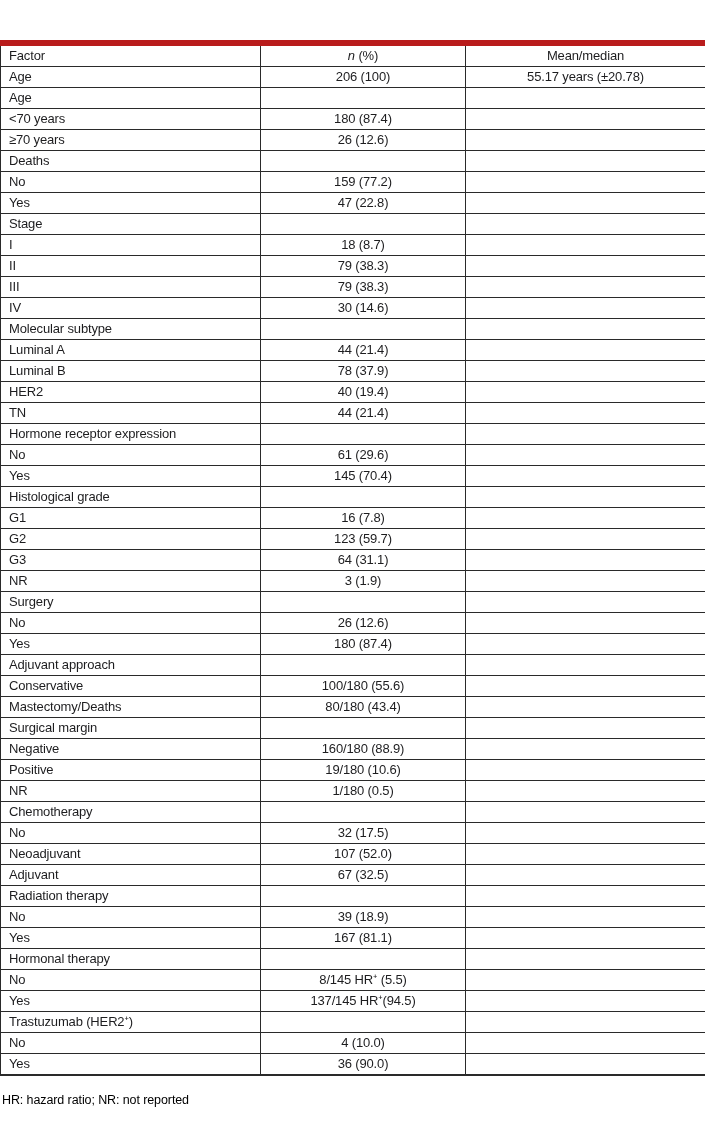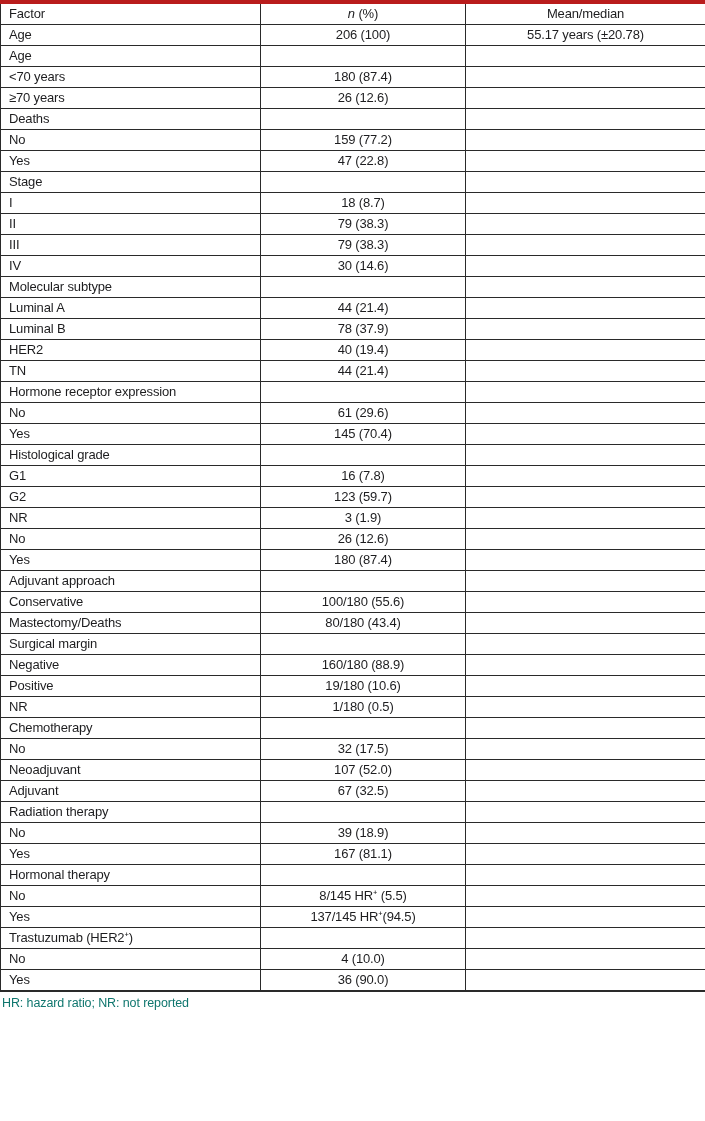--- a/index.html
+++ b/index.html
@@ -28,30 +28,30 @@
     height: 20px;
     padding: 0 8px;
     font-size: 13px;
     font-weight: 400;
     line-height: 20px;
     letter-spacing: -0.15px;
     white-space: nowrap;
     overflow: hidden;
     vertical-align: middle;
   }
-  table.factors { border-top: 4px solid #b91c1c; border-bottom: 2px solid #2a2a2a; }
+  table.factors { border-top: 6px solid #b91c1c; border-bottom: 2px solid #2a2a2a; margin-top: 40px; }
   th.head-center, td.center { text-align: center; }
   th.head-left, td.factor { text-align: left; }
   th i { font-style: italic; }
   .footnote {
     font-size: 12.5px;
     letter-spacing: -0.1px;
-    padding: 3px 2px 0 2px;
+    padding: 16px 2px 0 2px;
     line-height: 16px;
-    color: #0f766e;
+    color: #000000;
   }
 </style>
 </head>
 <body>
 
 <div class="page">
   <table class="factors">
     <colgroup>
       <col class="c1">
         <col class="c2">
@@ -174,22 +174,32 @@
           <td class="factor">G1</td>
           <td class="center">16 (7.8)</td>
           <td class="center"></td>
         </tr>
         <tr>
           <td class="factor">G2</td>
           <td class="center">123 (59.7)</td>
           <td class="center"></td>
         </tr>
         <tr>
+          <td class="factor">G3</td>
+          <td class="center">64 (31.1)</td>
+          <td class="center"></td>
+        </tr>
+        <tr>
           <td class="factor">NR</td>
           <td class="center">3 (1.9)</td>
+          <td class="center"></td>
+        </tr>
+        <tr>
+          <td class="factor">Surgery</td>
+          <td class="center"></td>
           <td class="center"></td>
         </tr>
         <tr>
           <td class="factor">No</td>
           <td class="center">26 (12.6)</td>
           <td class="center"></td>
         </tr>
         <tr>
           <td class="factor">Yes</td>
           <td class="center">180 (87.4)</td>

